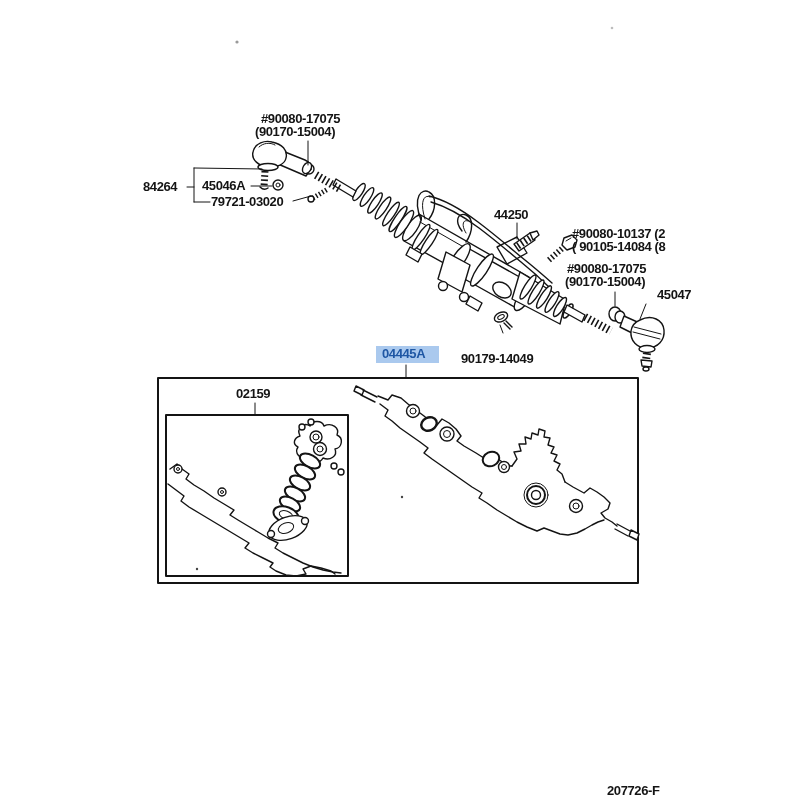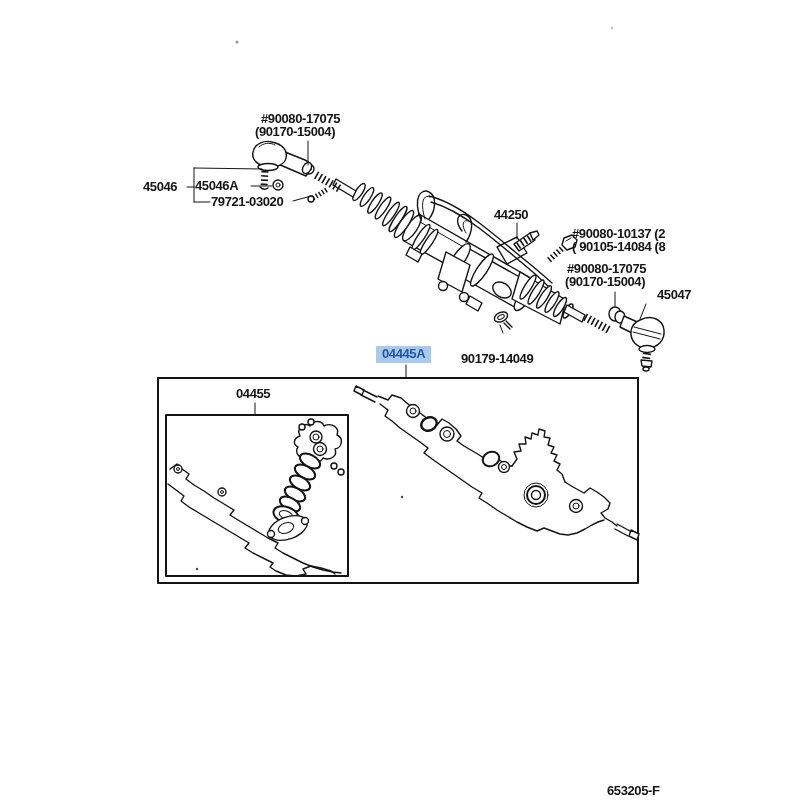--- a/index.html
+++ b/index.html
@@ -7,21 +7,21 @@
          font-family:"Liberation Sans",sans-serif;}
   svg{position:absolute;left:0;top:0;}
   .ln{stroke:var(--line,#141414);stroke-width:1.4;fill:none;stroke-linecap:round;stroke-linejoin:round;}
   .lw{stroke:var(--line,#141414);stroke-width:1.4;fill:#fff;stroke-linecap:round;stroke-linejoin:round;}
   .b2{stroke-width:2;}
   .b24{stroke-width:2.4;}
   .th{stroke-width:1;}
   .hatch{stroke:var(--line,#141414);fill:none;stroke-linecap:butt;}
   .plabel{position:absolute;font-weight:bold;font-size:13px;line-height:1.05;
           letter-spacing:-0.4px;color:#141414;white-space:pre;}
-  .hl{background:var(--hl-bg,#aac9ee);color:var(--hl-fg,#1f57a4);padding:1px 6px 2px 6px;}
+  .hl{background:var(--hl-bg,#aac9ee);color:var(--hl-fg,#1f57a4);padding:1px 14px 2px 6px;}
 </style>
 </head>
 <body>
 
 <div class="stage">
 
 <svg width="800" height="800" viewBox="0 0 800 800">
 
   <g>
     <circle cx="237" cy="42" r="1.6" fill="#9a9a9a"></circle>
@@ -210,27 +210,27 @@
         <circle class="ln th" cx="222" cy="492" r="1.5"></circle>
     <circle class="lw" cx="302" cy="427" r="3"></circle>
         <circle class="lw" cx="311" cy="422" r="3"></circle>
     <circle class="lw" cx="334" cy="466" r="3"></circle>
         <circle class="lw" cx="341" cy="472" r="3"></circle>
   </g>
 </svg>
 
 <div class="plabel" style="left:261px;top:112px">#90080-17075</div>
 <div class="plabel" style="left:255px;top:125px">(90170-15004)</div>
-<div class="plabel" style="left:143px;top:180px">45046</div>
-<div class="plabel" style="left:195px;top:179px">45046A</div>
+<div class="plabel" style="left:143px;top:180px">84264</div>
+<div class="plabel" style="left:202px;top:179px">45046A</div>
 <div class="plabel" style="left:211px;top:195px">79721-03020</div>
 <div class="plabel" style="left:494px;top:208px">44250</div>
 <div class="plabel" style="left:572px;top:227px">#90080-10137 (2</div>
 <div class="plabel" style="left:572px;top:240px">( 90105-14084 (8</div>
 <div class="plabel" style="left:567px;top:262px">#90080-17075</div>
 <div class="plabel" style="left:565px;top:275px">(90170-15004)</div>
 <div class="plabel" style="left:657px;top:288px">45047</div>
 <div class="plabel" style="left:461px;top:352px">90179-14049</div>
 <div class="plabel hl" style="left:376px;top:346px">04445A</div>
-<div class="plabel" style="left:236px;top:387px">04455</div>
-<div class="plabel" style="left:607px;top:784px">653205-F</div>
+<div class="plabel" style="left:236px;top:387px">02159</div>
+<div class="plabel" style="left:607px;top:784px">207726-F</div>
 
 </div>
 
 </body></html>

